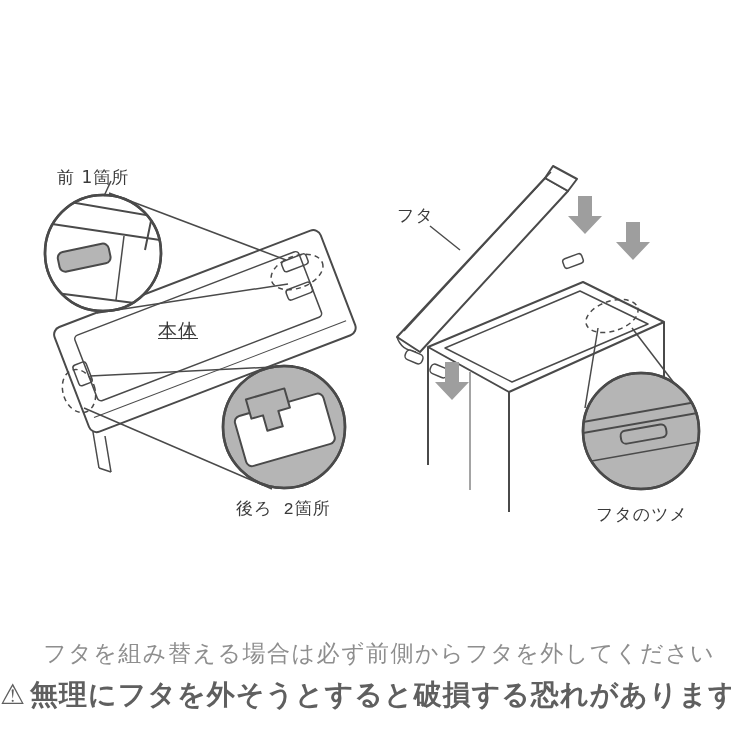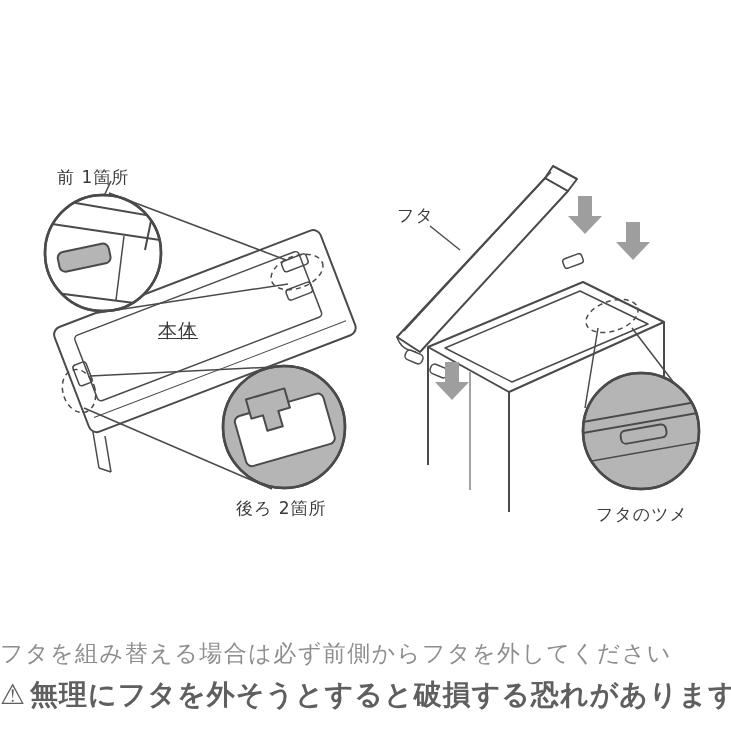--- a/index.html
+++ b/index.html
@@ -3,21 +3,21 @@
 <meta charset="utf-8">
 <style>
   html,body{margin:0;padding:0;background:#fff;}
   .stage{
     position:relative;width:731px;height:731px;background:#ffffff;overflow:hidden;
     font-family:"DejaVu Sans","Liberation Sans",sans-serif;color:#3a3a3a;
   }
   svg{position:absolute;left:0;top:0;}
   .label{position:absolute;font-size:17px;letter-spacing:1px;white-space:nowrap;}
   .label-body{font-size:19px;}
-  .caption{position:absolute;left:0;right:16px;text-align:left;white-space:nowrap;}
+  .caption{position:absolute;left:0;right:16px;text-align:right;white-space:nowrap;}
   .caption-1{top:638px;font-size:23px;color:#8e8e8e;letter-spacing:1.5px;}
   .caption-2{top:676px;font-size:28px;font-weight:bold;color:#5f5f5f;letter-spacing:1px;}
   .caption-2 .warn{margin-right:4px;font-weight:normal;}
 </style>
 </head>
 <body>
 
 <div class="stage">
 
   <svg width="731" height="731" viewBox="0 0 731 731">
@@ -135,21 +135,21 @@
 
     <g stroke="#4a4a4a" stroke-width="1.5">
       <line x1="111" y1="181" x2="104" y2="196"></line>
       <line x1="430" y1="226" x2="460" y2="250"></line>
     </g>
   </svg>
 
   <div class="label" style="left:57px;top:158px;margin-top:8px;">前 1箇所</div>
   <div class="label" style="left:397px;top:204px;">フタ</div>
   <div class="label label-body" style="left:158px;top:318px;text-decoration:underline;">本体</div>
-  <div class="label" style="left:236px;top:497px;">後ろ 2箇所</div>
+  <div class="label" style="left:236px;top:497px;font-family:Liberation Mono, monospace;">後ろ 2箇所</div>
   <div class="label" style="left:596px;top:503px;">フタのツメ</div>
 
   <div class="caption caption-1">フタを組み替える場合は必ず前側からフタを外してください</div>
   <div class="caption caption-2">
     <span class="warn">⚠</span><span>無理にフタを外そうとすると破損する恐れがあります</span>
   </div>
 
 </div>
 
 </body></html>

